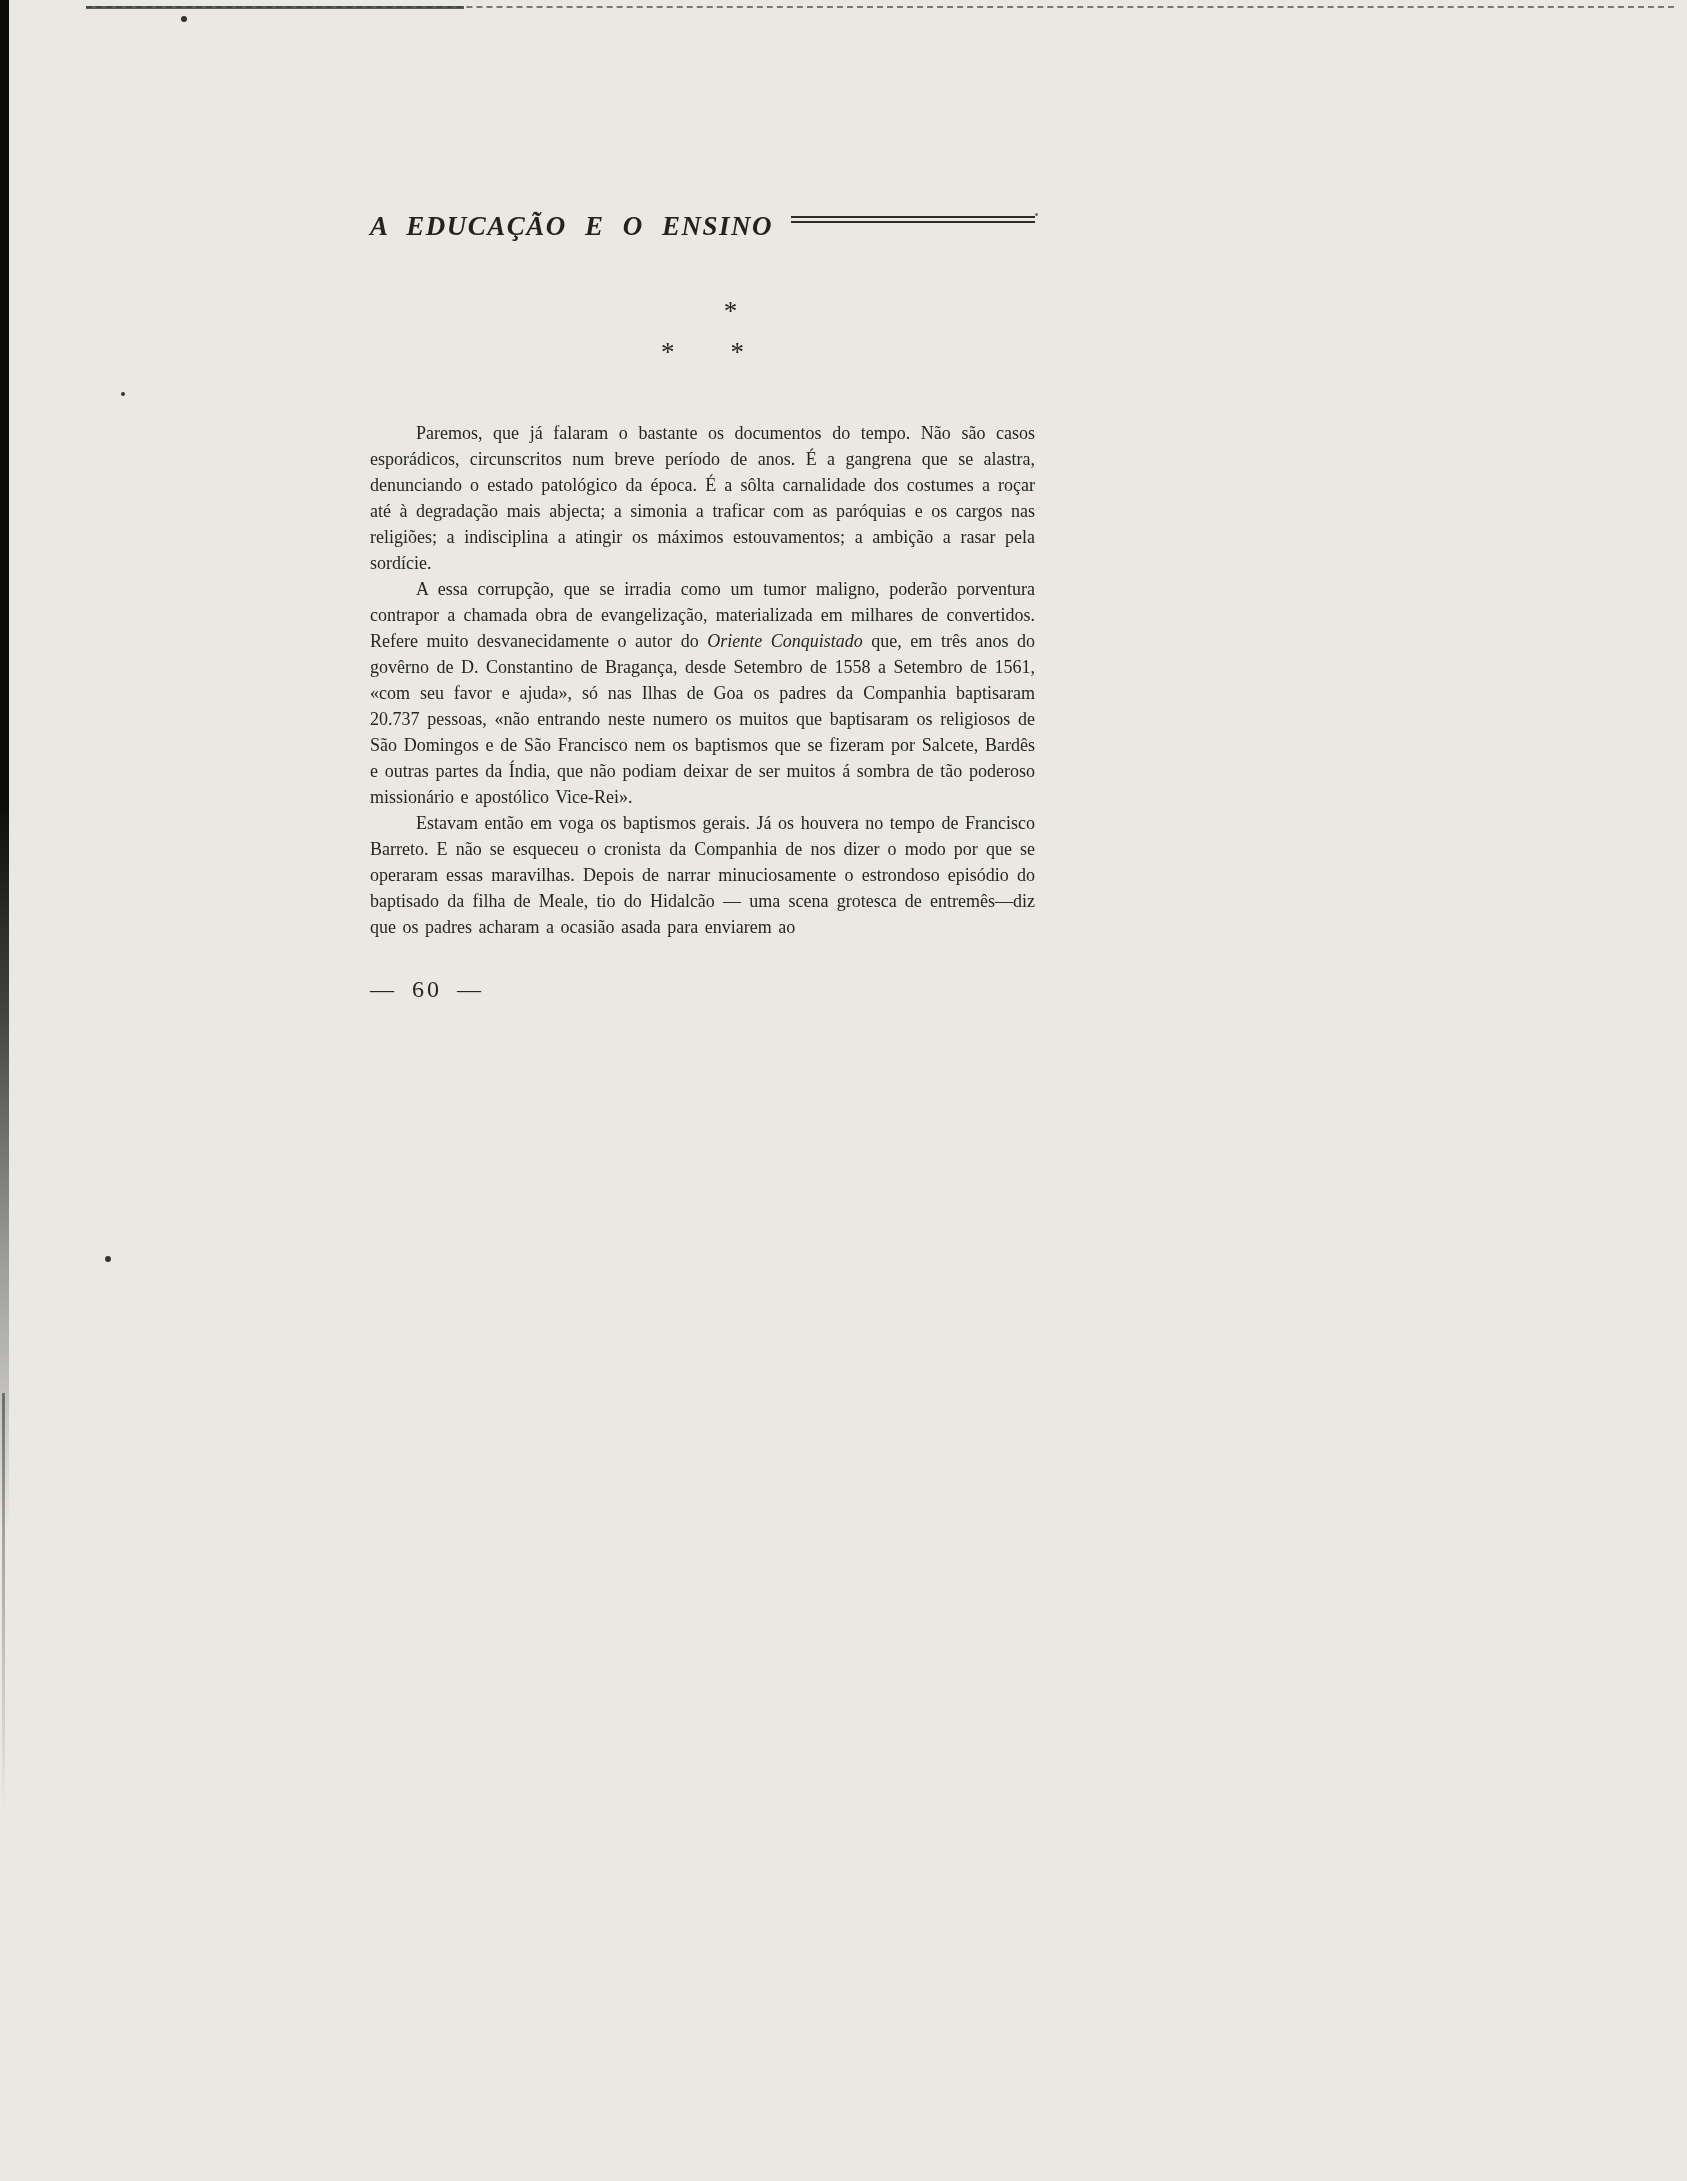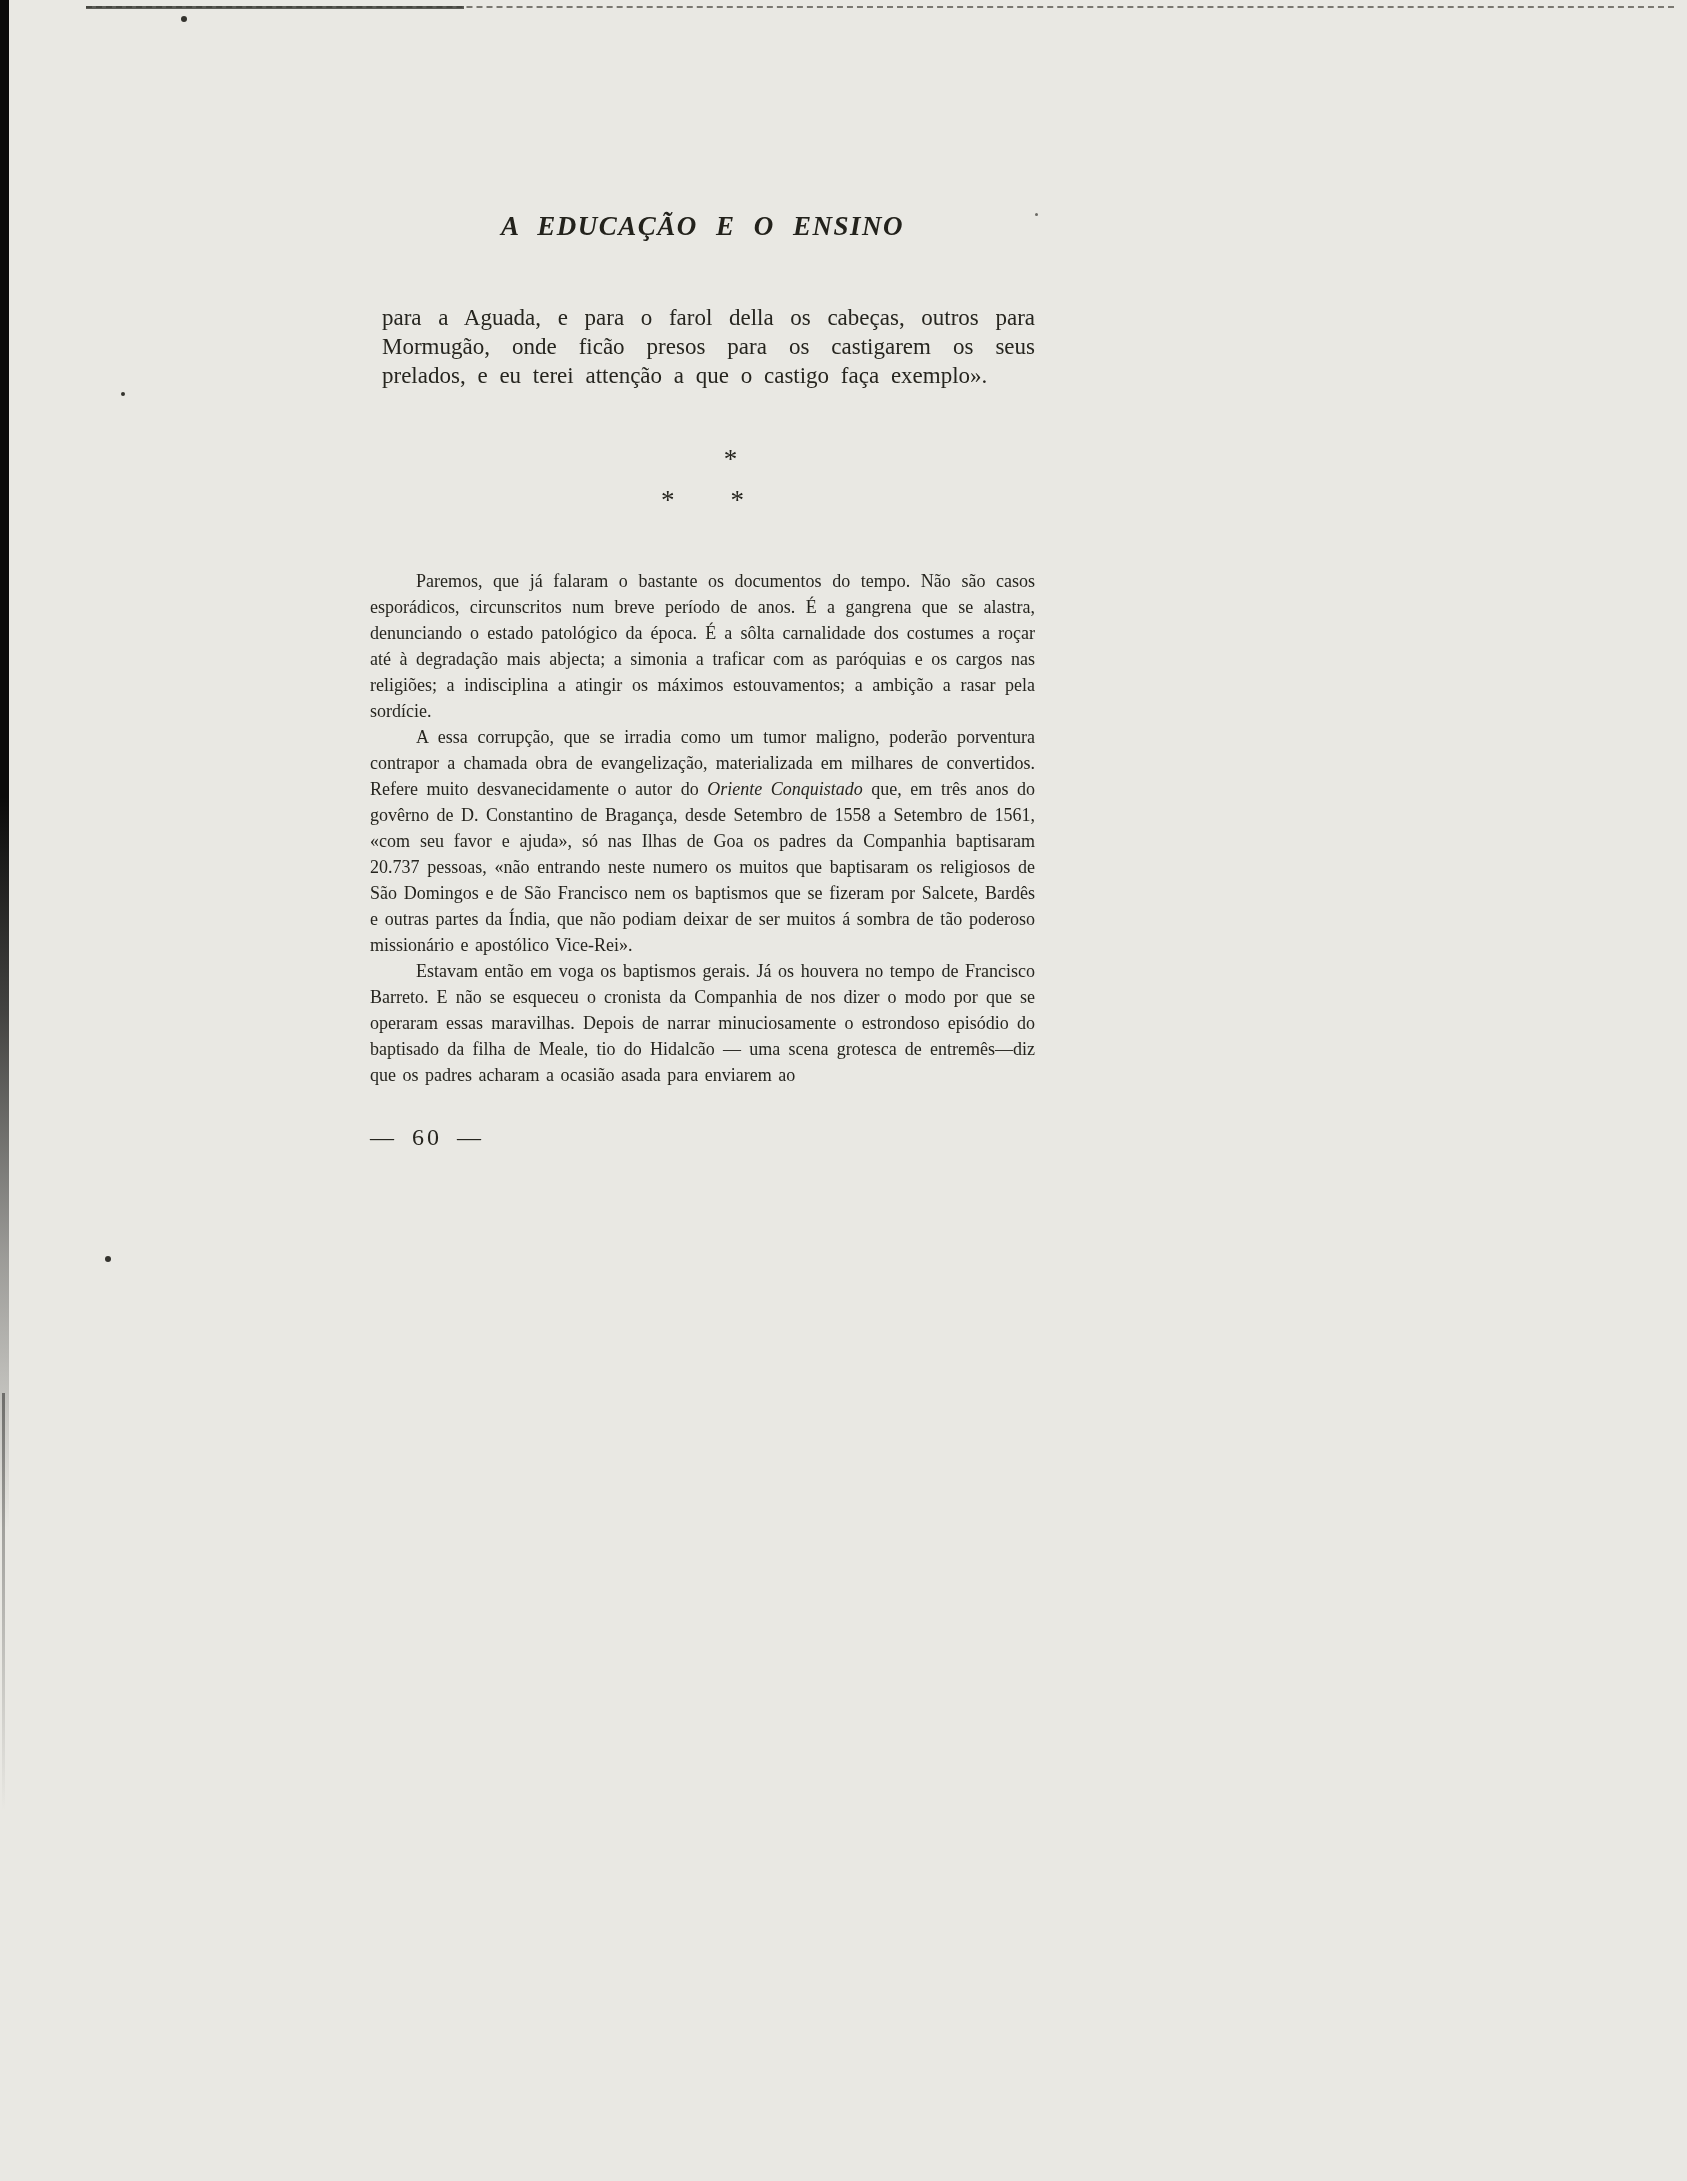--- a/index.html
+++ b/index.html
@@ -56,23 +56,22 @@
   
   .content {
     position: absolute;
     left: 370px;
     top: 211px;
     width: 665px;
   }
 
   .header-row {
     display: flex;
-    align-items: center;
+    align-items: flex-start;
     gap: 18px;
-    flex-direction: column;
   }
   .page-title {
     font-size: 27px;
     font-weight: bold;
     font-style: italic;
     letter-spacing: 1.5px;
     word-spacing: 10px;
     white-space: nowrap;
     color: #23221c;
   }
@@ -140,21 +139,20 @@
 <div class="speck s3"></div>
 <div class="speck s4"></div>
 
 <div class="content">
 
   <div class="header-row">
     <div class="page-title">A EDUCAÇÃO E O ENSINO</div>
     <div class="double-rule"></div>
   </div>
 
-  <p class="quote">para a Aguada, e para o farol della os cabeças, outros para Mormugão, onde ficão presos para os castigarem os seus prelados, e eu terei attenção a que o castigo faça exemplo».</p>
 
   <div class="separator">
     <div class="ast-top">*</div>
     <div class="ast-row">
       <span>*</span>
       <span>*</span>
     </div>
   </div>
 
   <div class="body-text">

